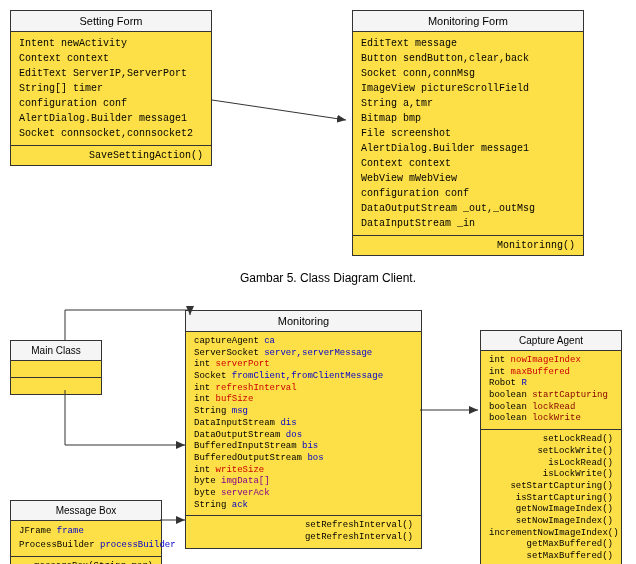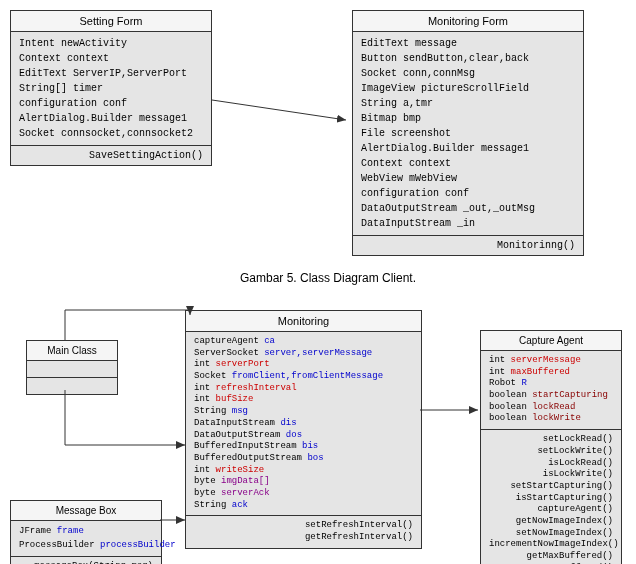--- a/index.html
+++ b/index.html
@@ -1,16 +1,16 @@
 <!DOCTYPE html>
 <html><head>
 <meta charset="utf-8">
 <style>
 body{margin:0;padding:10px;font-family:Arial,sans-serif;font-size:11px;background:#fff;width:636px}
-.uml{border:1px solid #333;background:#e5e5e5;display:inline-block;vertical-align:top}
+.uml{border:1px solid #333;background:#fde047;display:inline-block;vertical-align:top}
 .uml-title{border-bottom:1px solid #333;text-align:center;padding:4px 8px;font-weight:normal;background:#f5f5f5}
 .uml-attrs{border-bottom:1px solid #333;padding:4px 8px;font-family:'Courier New',monospace;font-size:10px;line-height:1.5}
 .uml-ops{padding:4px 8px;text-align:right;font-family:'Courier New',monospace;font-size:10px}
 .caption{text-align:center;margin:15px 0;font-size:12px}
 .top-row{display:flex;gap:140px;align-items:flex-start;position:relative}
 .bottom-diag{position:relative;height:270px}
 .small-uml .uml-attrs{min-height:8px}
 svg.conn{position:absolute;top:0;left:0;pointer-events:none}
 .c-red{color:#c00}
 .c-blue{color:#00c}
@@ -60,21 +60,21 @@
           <path d="M0,0 L9,4 L0,8 Z" fill="#333"></path>
         </marker>
       </defs>
     <line x1="202" y1="90" x2="336" y2="110" stroke="#333" stroke-width="1" marker-end="url(#ah1)"></line>
   </svg>
 </div>
 
 <div class="caption">Gambar 5. Class Diagram Client.</div>
 
 <div class="bottom-diag">
-  <div class="uml small-uml" style="position:absolute;left:16px;top:40px;width:90px">
+  <div class="uml small-uml" style="position:absolute;left:0;top:40px;width:90px">
     <div class="uml-title" style="font-size:10px">Main Class</div>
     <div class="uml-attrs"></div>
     <div class="uml-ops" style="min-height:8px"></div>
   </div>
 
   <div class="uml" style="position:absolute;left:0;top:200px;width:150px">
     <div class="uml-title" style="font-size:10px">Message Box</div>
     <div class="uml-attrs" id="msgbox-attrs" style="font-size:9px">
         <div class="attr-line"><span>JFrame </span><span class="c-blue">frame</span></div>
         <div class="attr-line"><span>ProcessBuilder </span><span class="c-blue">processBuilder</span></div>
@@ -103,35 +103,34 @@
       </div>
     <div class="uml-ops" id="mon-ops" style="font-size:9px;line-height:1.3">
         <div>setRefreshInterval()</div>
         <div>getRefreshInterval()</div>
       </div>
   </div>
 
   <div class="uml" style="position:absolute;left:470px;top:30px;width:140px">
     <div class="uml-title" style="font-size:10px">Capture Agent</div>
     <div class="uml-attrs" id="cap-attrs" style="font-size:9px;line-height:1.3">
-        <div class="attr-line"><span>int </span><span class="c-red">serverMessage</span></div>
+        <div class="attr-line"><span>int </span><span class="c-red">nowImageIndex</span></div>
         <div class="attr-line"><span>int </span><span class="c-red">maxBuffered</span></div>
         <div class="attr-line"><span>Robot </span><span class="c-blue">R</span></div>
         <div class="attr-line"><span>boolean </span><span class="c-maroon">startCapturing</span></div>
         <div class="attr-line"><span>boolean </span><span class="c-maroon">lockRead</span></div>
         <div class="attr-line"><span>boolean </span><span class="c-maroon">lockWrite</span></div>
       </div>
     <div class="uml-ops" id="cap-ops" style="font-size:9px;line-height:1.3;text-align:right">
         <div>setLockRead()</div>
         <div>setLockWrite()</div>
         <div>isLockRead()</div>
         <div>isLockWrite()</div>
         <div>setStartCapturing()</div>
         <div>isStartCapturing()</div>
-        <div>captureAgent()</div>
         <div>getNowImageIndex()</div>
         <div>setNowImageIndex()</div>
         <div>incrementNowImageIndex()</div>
         <div>getMaxBuffered()</div>
         <div>setMaxBuffered()</div>
       </div>
   </div>
 
   <svg class="conn" width="636" height="270">
     <defs>

